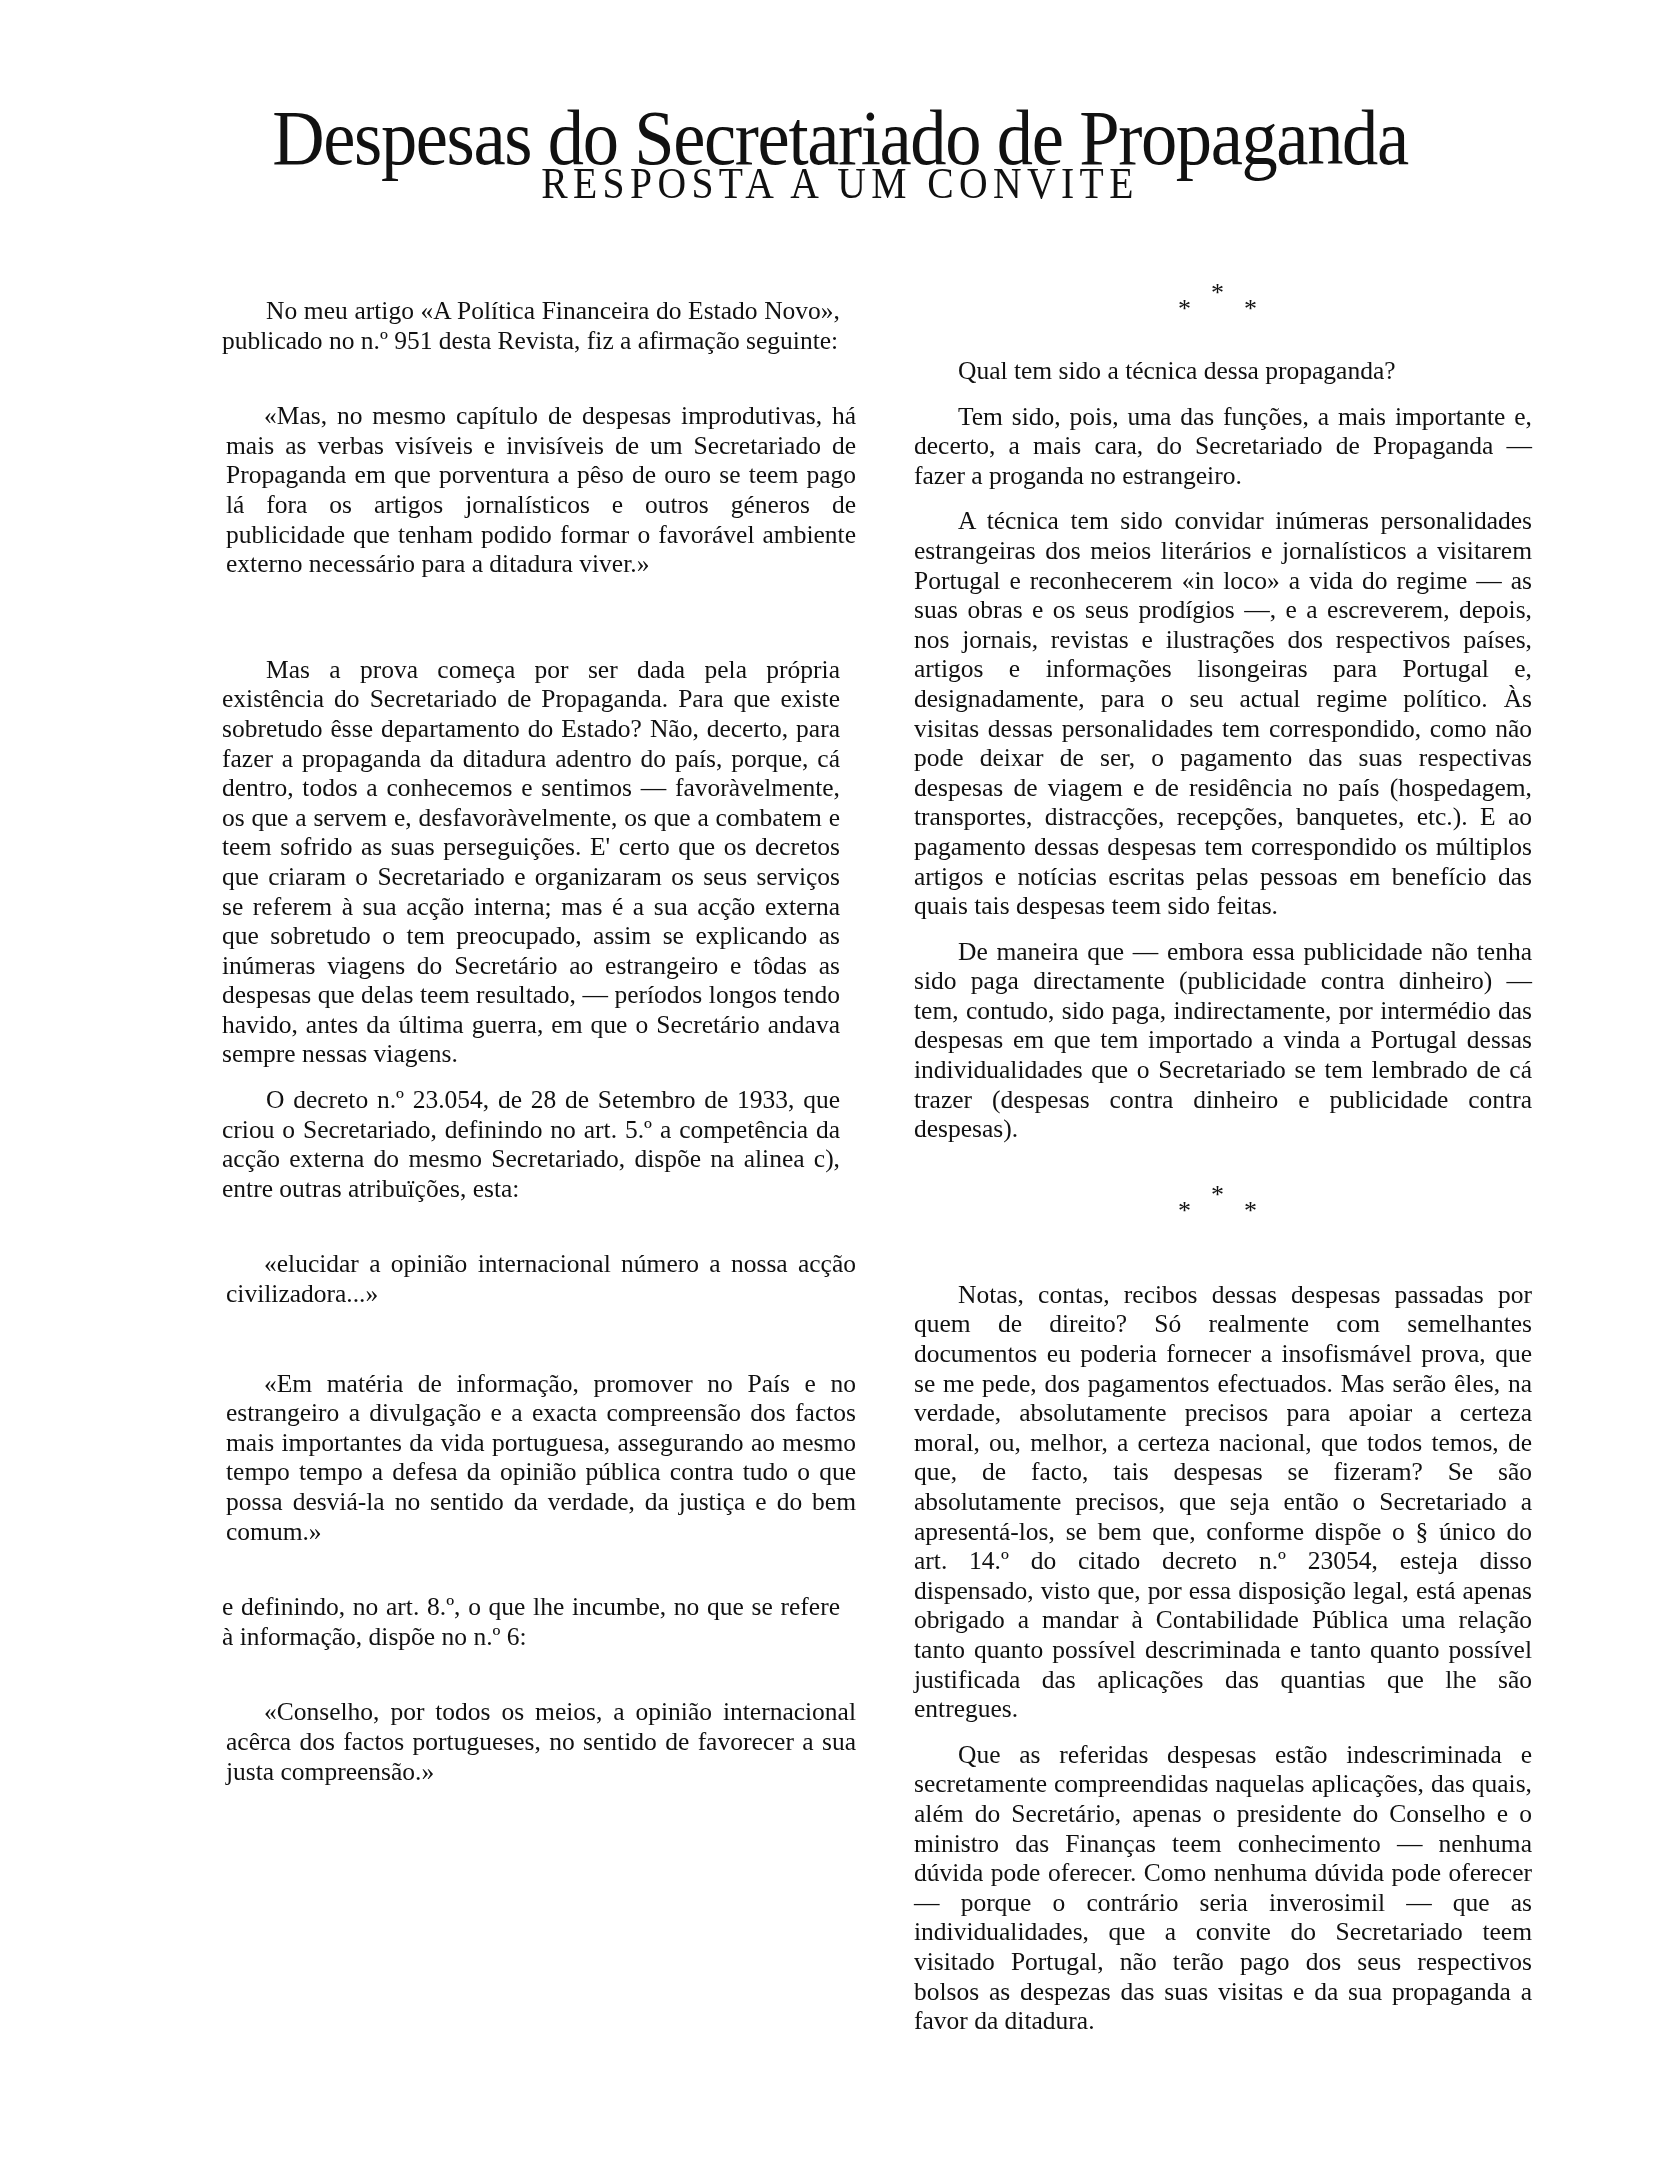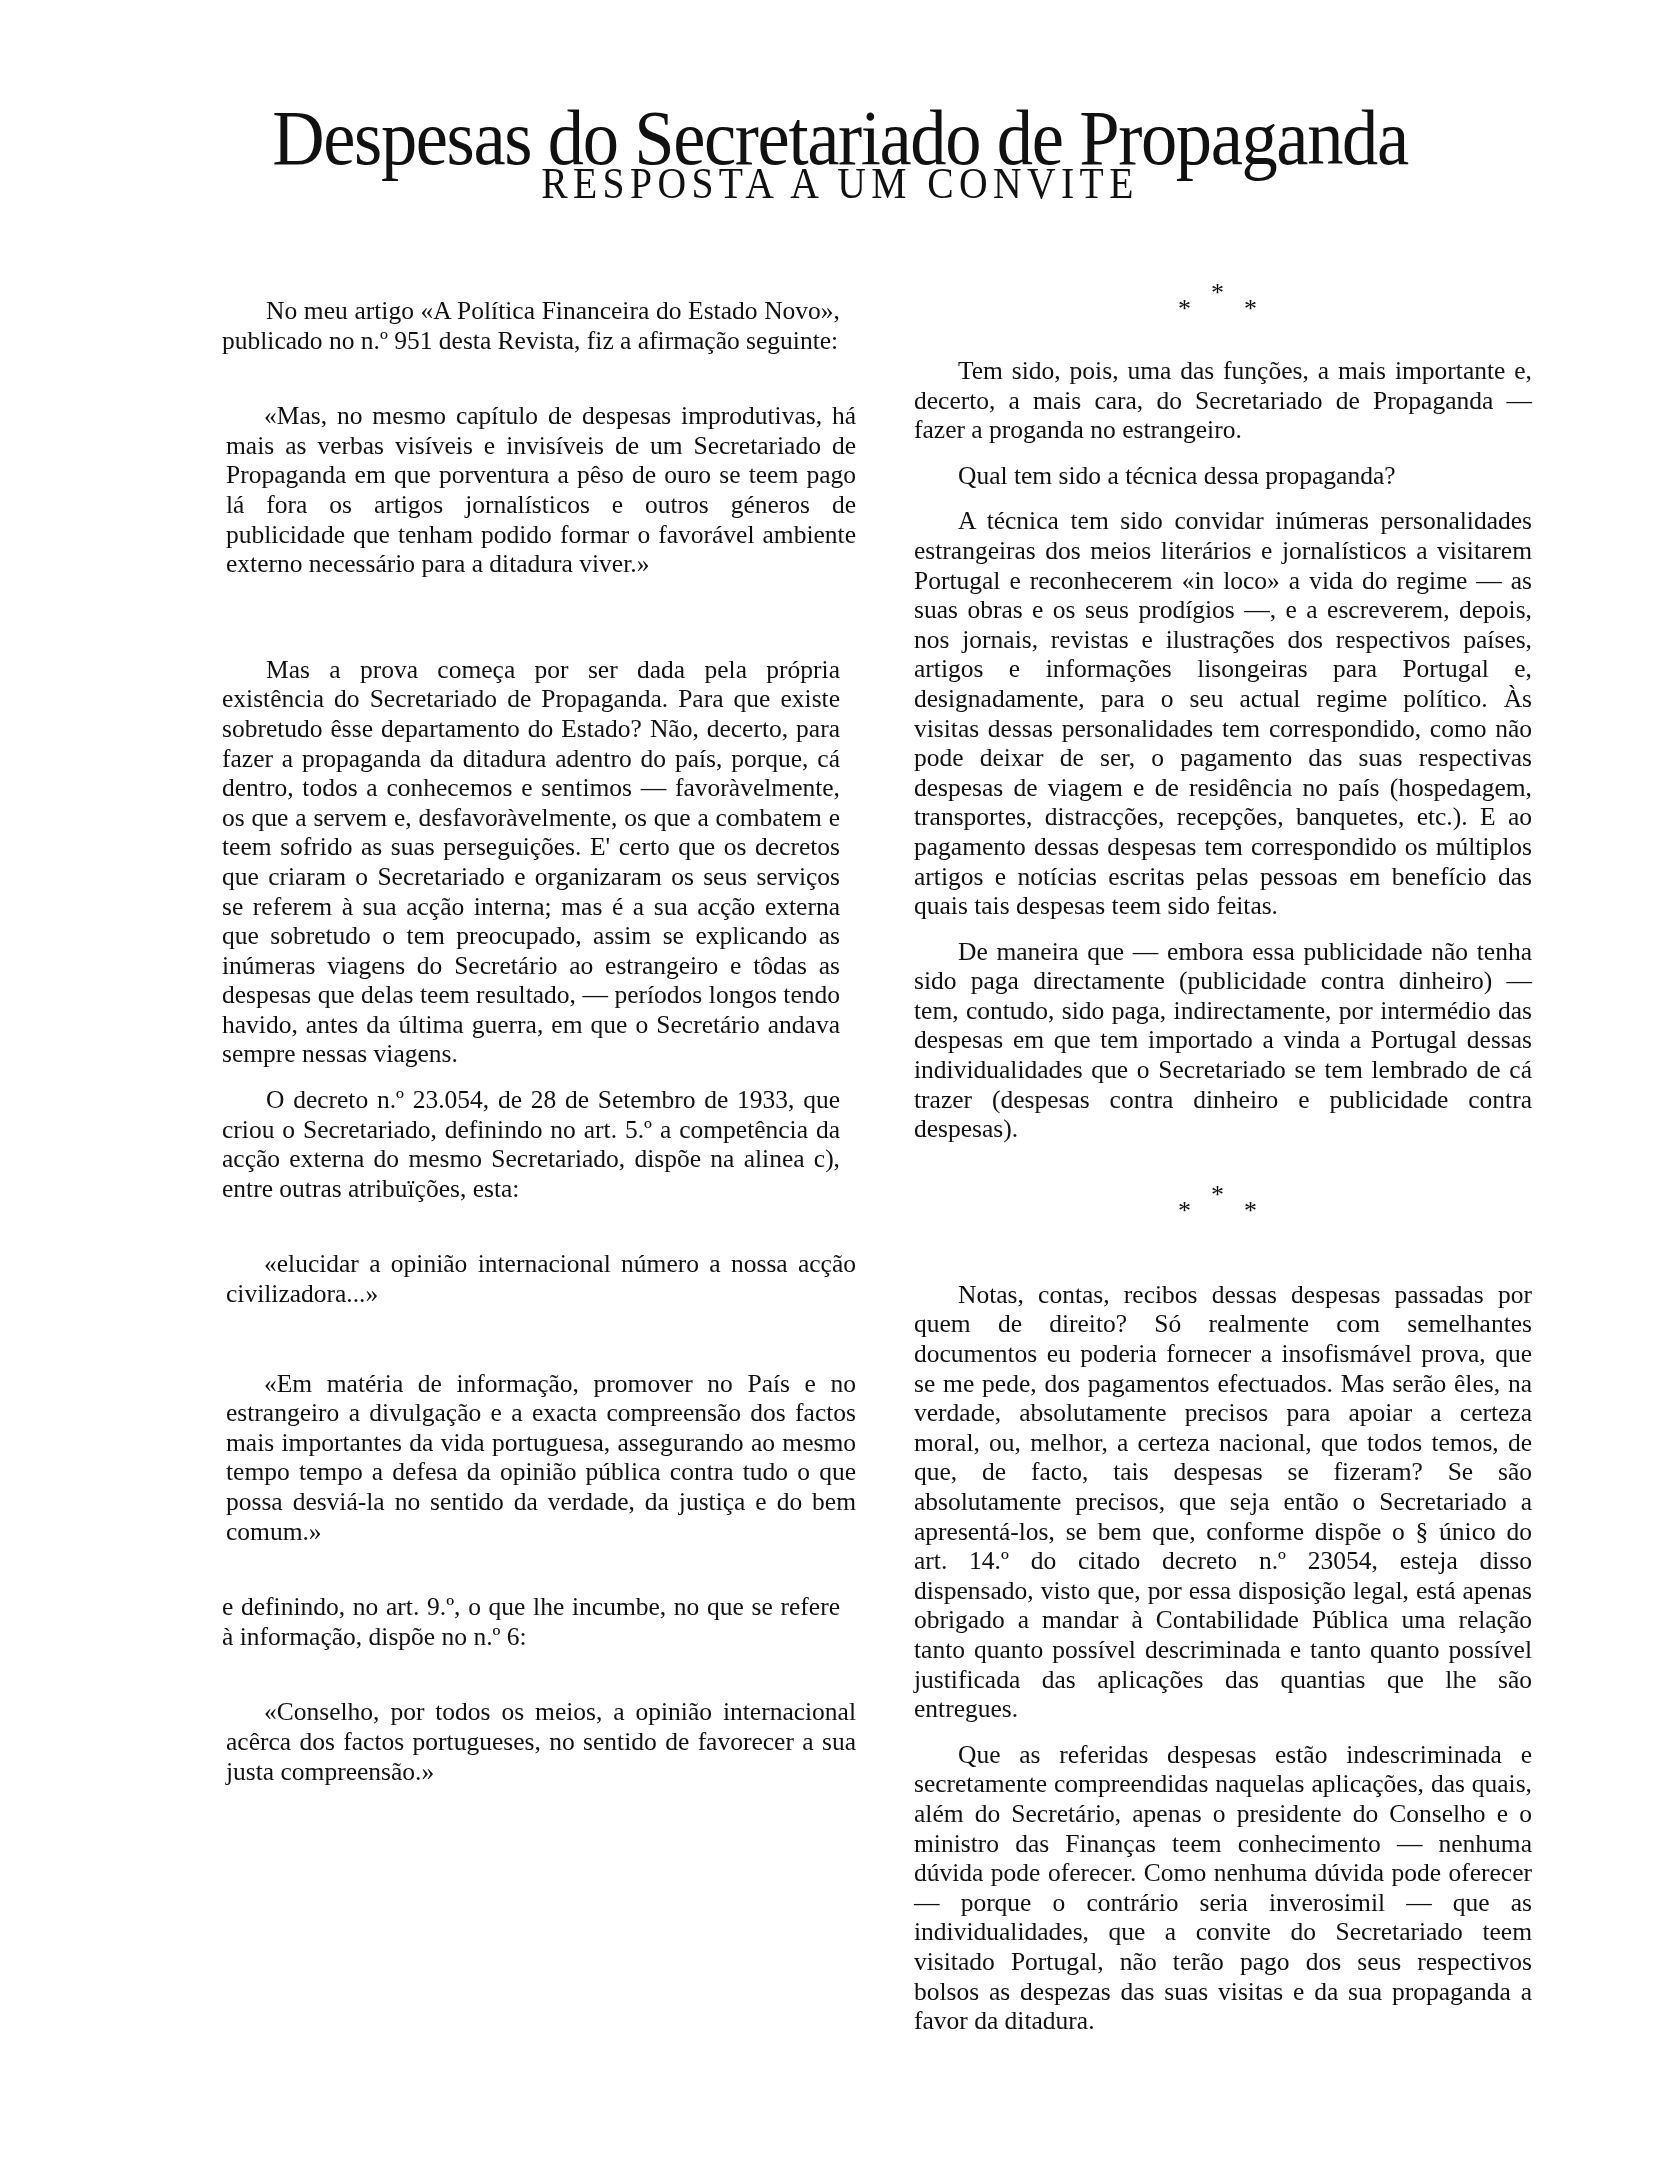--- a/index.html
+++ b/index.html
@@ -48,33 +48,33 @@
   <div class="gap"></div>
   <div class="gap"></div>
   <p>Mas a prova começa por ser dada pela própria existência do Secretariado de Propaganda. Para que existe sobretudo êsse departamento do Estado? Não, decerto, para fazer a propaganda da ditadura adentro do país, porque, cá dentro, todos a conhecemos e sentimos — favoràvelmente, os que a servem e, desfavoràvelmente, os que a combatem e teem sofrido as suas perseguições. E' certo que os decretos que criaram o Secretariado e organizaram os seus serviços se referem à sua acção interna; mas é a sua acção externa que sobretudo o tem preocupado, assim se explicando as inúmeras viagens do Secretário ao estrangeiro e tôdas as despesas que delas teem resultado, — períodos longos tendo havido, antes da última guerra, em que o Secretário andava sempre nessas viagens.</p>
   <p>O decreto n.º 23.054, de 28 de Setembro de 1933, que criou o Secretariado, definindo no art. 5.º a competência da acção externa do mesmo Secretariado, dispõe na alinea c), entre outras atribuïções, esta:</p>
   <div class="gap"></div>
   <p class="quote">«elucidar a opinião internacional número a nossa acção civilizadora...»</p>
   <div class="gap"></div>
   <div class="gap"></div>
   <p class="quote">«Em matéria de informação, promover no País e no estrangeiro a divulgação e a exacta compreensão dos factos mais importantes da vida portuguesa, assegurando ao mesmo tempo tempo a defesa da opinião pública contra tudo o que possa desviá-la no sentido da verdade, da justiça e do bem comum.»</p>
   <div class="gap"></div>
-  <p class="noindent">e definindo, no art. 9.º, o que lhe incumbe, no que se refere à informação, dispõe no n.º 6:</p>
+  <p class="noindent">e definindo, no art. 8.º, o que lhe incumbe, no que se refere à informação, dispõe no n.º 6:</p>
   <div class="gap"></div>
   <p class="quote">«Conselho, por todos os meios, a opinião internacional acêrca dos factos portugueses, no sentido de favorecer a sua justa compreensão.»</p>
 </div>
 
 <div class="col right">
   <div class="stars">
     <span class="s1">*</span>
     <span class="s2">*</span>
     <span class="s3">*</span>
   </div>
+  <p>Qual tem sido a técnica dessa propaganda?</p>
   <p>Tem sido, pois, uma das funções, a mais importante e, decerto, a mais cara, do Secretariado de Propaganda — fazer a proganda no estrangeiro.</p>
-  <p>Qual tem sido a técnica dessa propaganda?</p>
   <p>A técnica tem sido convidar inúmeras personalidades estrangeiras dos meios literários e jornalísticos a visitarem Portugal e reconhecerem «in loco» a vida do regime — as suas obras e os seus prodígios —, e a escreverem, depois, nos jornais, revistas e ilustrações dos respectivos países, artigos e informações lisongeiras para Portugal e, designadamente, para o seu actual regime político. Às visitas dessas personalidades tem correspondido, como não pode deixar de ser, o pagamento das suas respectivas despesas de viagem e de residência no país (hospedagem, transportes, distracções, recepções, banquetes, etc.). E ao pagamento dessas despesas tem correspondido os múltiplos artigos e notícias escritas pelas pessoas em benefício das quais tais despesas teem sido feitas.</p>
   <p>De maneira que — embora essa publicidade não tenha sido paga directamente (publicidade contra dinheiro) — tem, contudo, sido paga, indirectamente, por intermédio das despesas em que tem importado a vinda a Portugal dessas individualidades que o Secretariado se tem lembrado de cá trazer (despesas contra dinheiro e publicidade contra despesas).</p>
   <div class="gap-s"></div>
   <div class="stars">
     <span class="s1">*</span>
     <span class="s2">*</span>
     <span class="s3">*</span>
   </div>
   <div class="gap-s"></div>
   <p>Notas, contas, recibos dessas despesas passadas por quem de direito? Só realmente com semelhantes documentos eu poderia fornecer a insofismável prova, que se me pede, dos pagamentos efectuados. Mas serão êles, na verdade, absolutamente precisos para apoiar a certeza moral, ou, melhor, a certeza nacional, que todos temos, de que, de facto, tais despesas se fizeram? Se são absolutamente precisos, que seja então o Secretariado a apresentá-los, se bem que, conforme dispõe o § único do art. 14.º do citado decreto n.º 23054, esteja disso dispensado, visto que, por essa disposição legal, está apenas obrigado a mandar à Contabilidade Pública uma relação tanto quanto possível descriminada e tanto quanto possível justificada das aplicações das quantias que lhe são entregues.</p>

